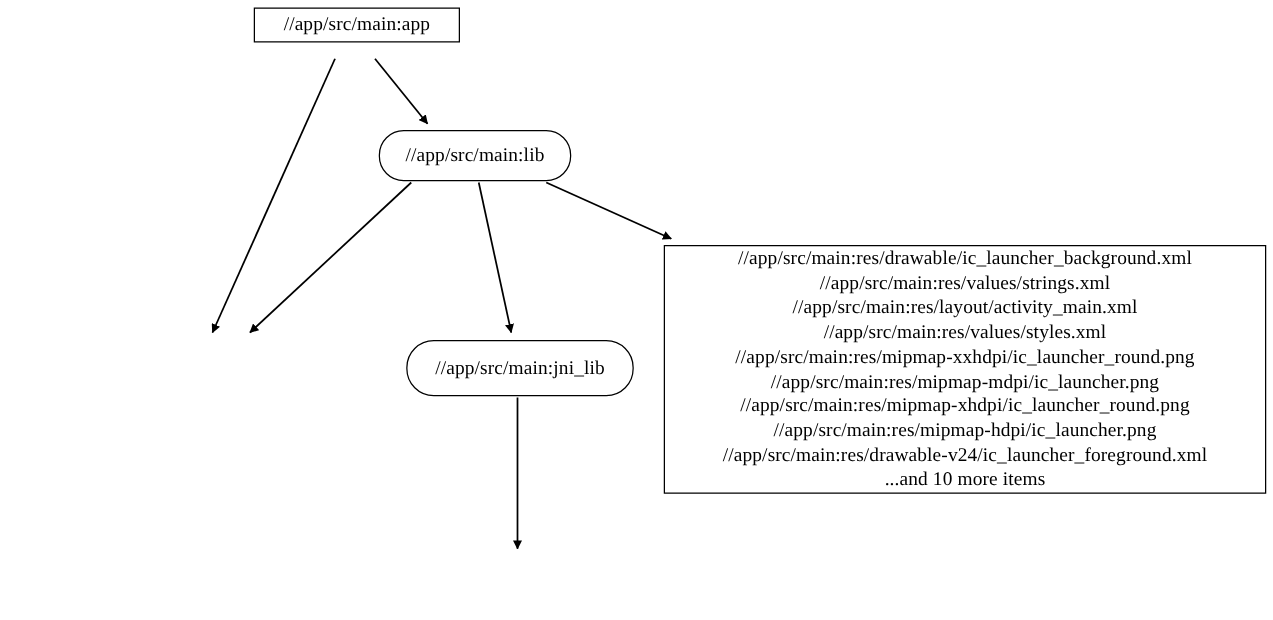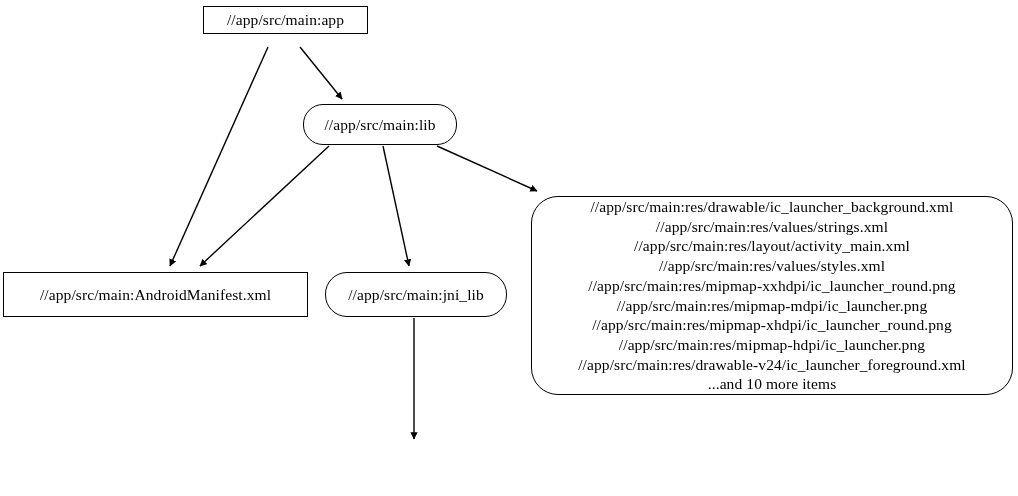--- a/index.html
+++ b/index.html
@@ -53,21 +53,21 @@
     line-height: 19.7px;
     font-size: 15.5px;
     text-align: center;
   }
 
   
   #node-app        { left: 203px; top: 6px;   width: 165px; height: 28px; }
   #node-lib        { left: 303px; top: 104px; width: 154px; height: 41px; border-radius: 20px; }
   #node-manifest   { left: 3px;   top: 272px; width: 305px; height: 45px; }
   #node-jni-lib    { left: 325px; top: 272px; width: 182px; height: 45px; border-radius: 22px; }
-  #node-resources  { left: 531px; top: 196px; width: 482px; height: 199px; border-radius: 27px; }
+  #node-resources  { left: 531px; top: 196px; width: 482px; height: 199px; }
   #node-native-lib { left: 280px; top: 444px; width: 272px; height: 46px; }
 </style>
 </head>
 <body>
 
 <div id="graph-canvas">
 
   <svg id="edge-layer" viewBox="0 0 1018 496" width="1018" height="496">
     <defs>
       <marker id="arrowhead" viewBox="0 0 10 10" refX="9.2" refY="5" markerWidth="5.2" markerHeight="5.2" orient="auto-start-reverse">
@@ -89,23 +89,20 @@
   </svg>
 
   <div class="node" id="node-app">
     <span class="node-label">//app/src/main:app</span>
   </div>
 
   <div class="node" id="node-lib">
     <span class="node-label">//app/src/main:lib</span>
   </div>
 
-  <div class="node" id="node-manifest">
-    <span class="node-label">//app/src/main:AndroidManifest.xml</span>
-  </div>
 
   <div class="node" id="node-jni-lib">
     <span class="node-label">//app/src/main:jni_lib</span>
   </div>
 
 
   <div class="node node-multiline" id="node-resources">
     <span class="node-label">//app/src/main:res/drawable/ic_launcher_background.xml
 //app/src/main:res/values/strings.xml
 //app/src/main:res/layout/activity_main.xml

